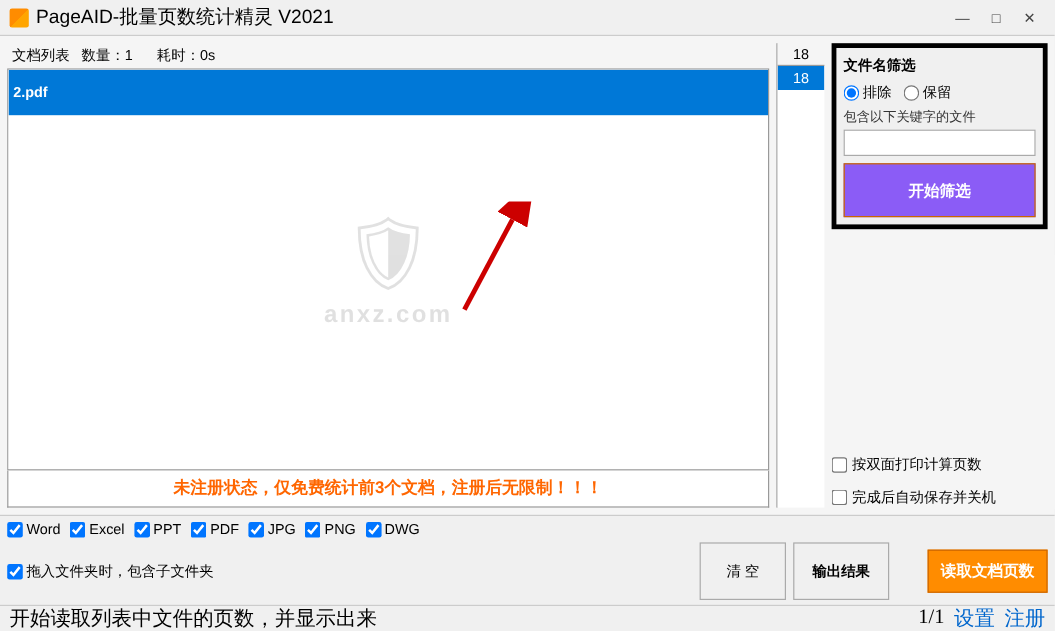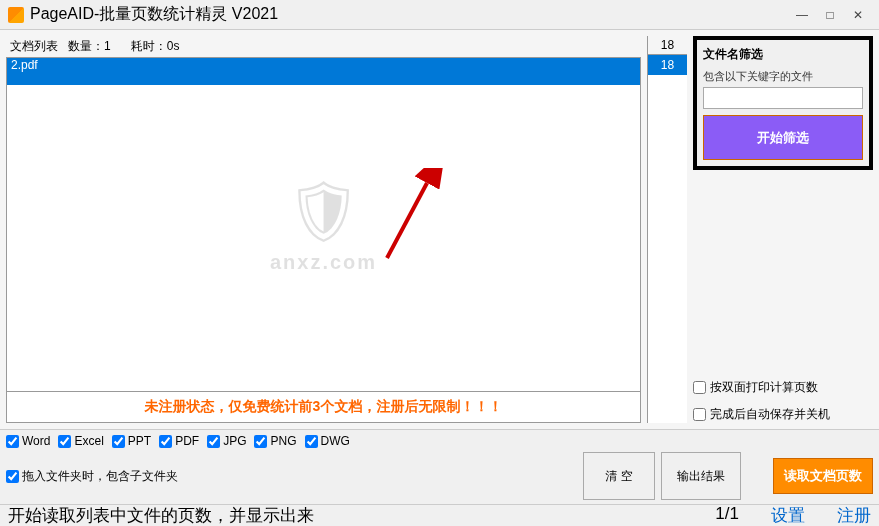--- a/index.html
+++ b/index.html
@@ -98,22 +98,23 @@
     }
 
     .file-list {
       flex: 1;
       overflow-y: auto;
       background: white;
     }
 
     .file-row {
       display: flex;
-      height: 27px;
-      align-items: flex-start;
+      height: 38px;
+      align-items: center;
+      font-weight: bold;
     }
     .file-row.selected {
       background: #0078d7;
       color: white;
     }
     .file-row .file-name {
       flex: 1;
       padding-left: 4px;
       font-size: 12px;
       white-space: nowrap;
@@ -333,21 +334,22 @@
       border-top: 1px solid #ccc;
       display: flex;
       align-items: center;
       padding: 0 8px;
       font-size: 17px;
       justify-content: space-between;
     }
 
     .status-right {
       display: flex;
-      gap: 32px;
+      gap: 8px;
+      font-family: Liberation Serif, serif;
     }
   </style>
 </head>
 <body>
 
 <div class="title-bar">
   <div class="title-bar-icon"></div>
   <span class="title-bar-text">PageAID-批量页数统计精灵 V2021</span>
   <div class="title-bar-controls">
     <button class="title-btn">—</button>
@@ -405,20 +407,30 @@
       <div class="pages-col-title">18</div>
       <div class="pages-col-values">
         <div class="page-val-row selected">18</div>
       </div>
     </div>
 
     <div class="right-sidebar">
 
       <div class="sidebar-group">
         <div class="group-title">文件名筛选</div>
+        <div class="radio-row">
+          <label class="radio-item">
+            <input type="radio" name="filterMode" checked="" style="">
+            <span>排除</span>
+          </label>
+          <label class="radio-item">
+            <input type="radio" name="filterMode" style="">
+            <span>保留</span>
+          </label>
+        </div>
         <div class="keyword-label">包含以下关键字的文件</div>
         <input class="keyword-input" type="text" placeholder="" style="">
         <button class="filter-btn">开始筛选</button>
       </div>
 
       <div style="flex:1;"></div>
 
       <div class="checkbox-row">
         <input type="checkbox" style="">
         <span>按双面打印计算页数</span>
@@ -463,21 +475,21 @@
         <input type="checkbox" checked="" style="">
         <span>DWG</span>
       </label>
     </div>
     <div class="action-buttons-row">
       <label class="checkbox-item-wide">
         <input type="checkbox" checked="" style="">
         <span>拖入文件夹时，包含子文件夹</span>
       </label>
       <button class="action-btn">清  空</button>
-      <button class="action-btn" style="width:80px;">输出结果</button>
+      <button class="action-btn" style="width:80px;font-weight:bold;">输出结果</button>
       <button class="primary-btn">读取文档页数</button>
     </div>
   </div>
 
   <div class="status-bar">
     <span>开始读取列表中文件的页数，并显示出来</span>
     <div class="status-right">
       <span>1/1</span>
       <span style="cursor:pointer;color:#0066cc;">设置</span>
       <span style="cursor:pointer;color:#0066cc;">注册</span>

